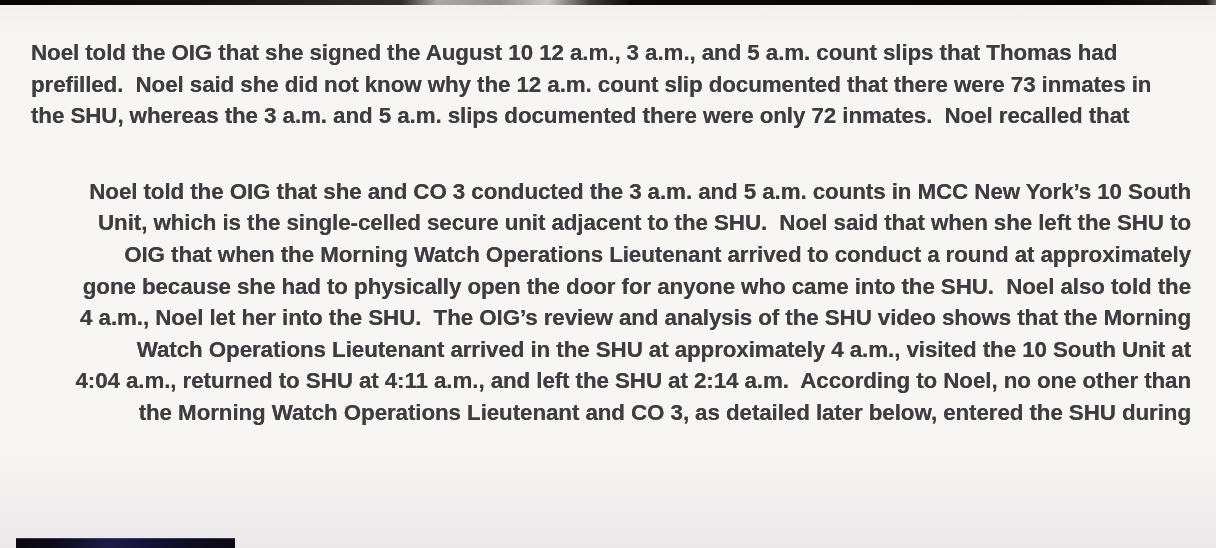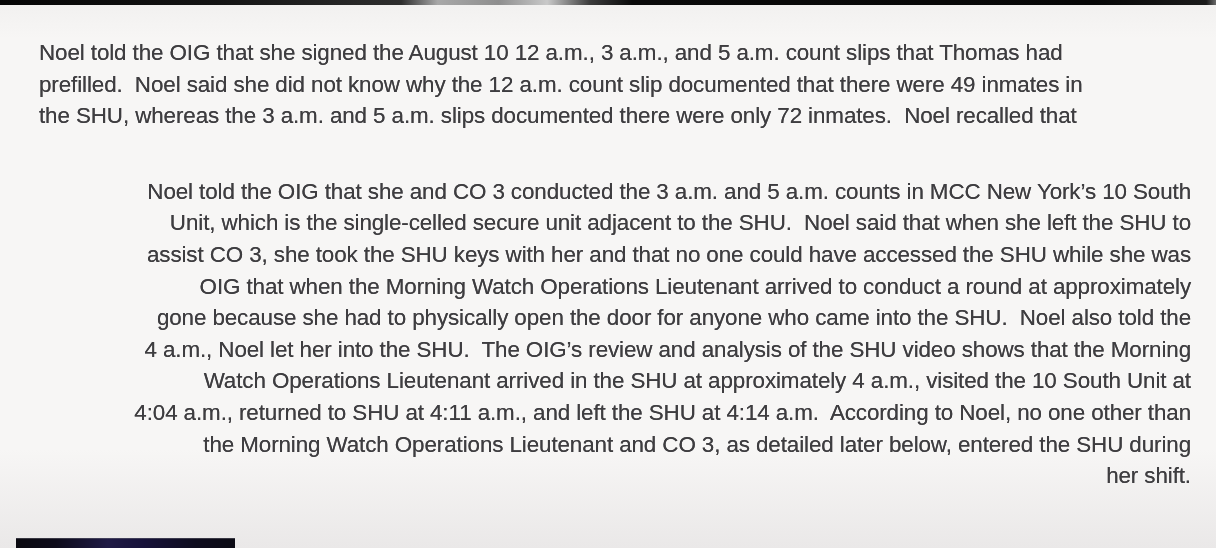--- a/index.html
+++ b/index.html
@@ -47,25 +47,24 @@
     top: 37px;
     left: 31px;
     width: 1160px;
   }
   .para { margin: 0 0 44px 0; }
   .para:last-child { margin-bottom: 0; text-align: right; }
   .line {
     white-space: pre;
     font-size: 22.4px;
     line-height: 31.6px;
-    font-weight: 400;
+    font-weight: 700;
     letter-spacing: -0.1px;
     color: var(--text);
     text-shadow: 0 0 0.6px rgba(62, 61, 64, 0.85);
-    margin-left: 8px;
   }
   .redaction {
     position: absolute;
     left: 16px;
     top: 538px;
     width: 219px;
     height: 10px;
     border-top: 1px solid rgba(110, 110, 122, 0.45);
     background: linear-gradient(90deg,
       #0a0910 0%,
@@ -78,32 +77,30 @@
 </style>
 </head>
 <body>
 
 <div class="screen">
   <div class="top-bar"></div>
 
   <main class="doc">
     <section class="para">
       <div class="line">Noel told the OIG that she signed the August 10 12 a.m., 3 a.m., and 5 a.m. count slips that Thomas had</div>
-      <div class="line">prefilled.  Noel said she did not know why the 12 a.m. count slip documented that there were 49 inmates in</div>
+      <div class="line">prefilled.  Noel said she did not know why the 12 a.m. count slip documented that there were 73 inmates in</div>
       <div class="line">the SHU, whereas the 3 a.m. and 5 a.m. slips documented there were only 72 inmates.  Noel recalled that</div>
     </section>
 
     <section class="para">
       <div class="line">Noel told the OIG that she and CO 3 conducted the 3 a.m. and 5 a.m. counts in MCC New York’s 10 South</div>
       <div class="line">Unit, which is the single-celled secure unit adjacent to the SHU.  Noel said that when she left the SHU to</div>
-      <div class="line">assist CO 3, she took the SHU keys with her and that no one could have accessed the SHU while she was</div>
       <div class="line">OIG that when the Morning Watch Operations Lieutenant arrived to conduct a round at approximately</div>
       <div class="line">gone because she had to physically open the door for anyone who came into the SHU.  Noel also told the</div>
       <div class="line">4 a.m., Noel let her into the SHU.  The OIG’s review and analysis of the SHU video shows that the Morning</div>
       <div class="line">Watch Operations Lieutenant arrived in the SHU at approximately 4 a.m., visited the 10 South Unit at</div>
-      <div class="line">4:04 a.m., returned to SHU at 4:11 a.m., and left the SHU at 4:14 a.m.  According to Noel, no one other than</div>
+      <div class="line">4:04 a.m., returned to SHU at 4:11 a.m., and left the SHU at 2:14 a.m.  According to Noel, no one other than</div>
       <div class="line">the Morning Watch Operations Lieutenant and CO 3, as detailed later below, entered the SHU during</div>
-      <div class="line">her shift.</div>
     </section>
   </main>
 
   <div class="redaction"></div>
 </div>
 
 </body></html>

